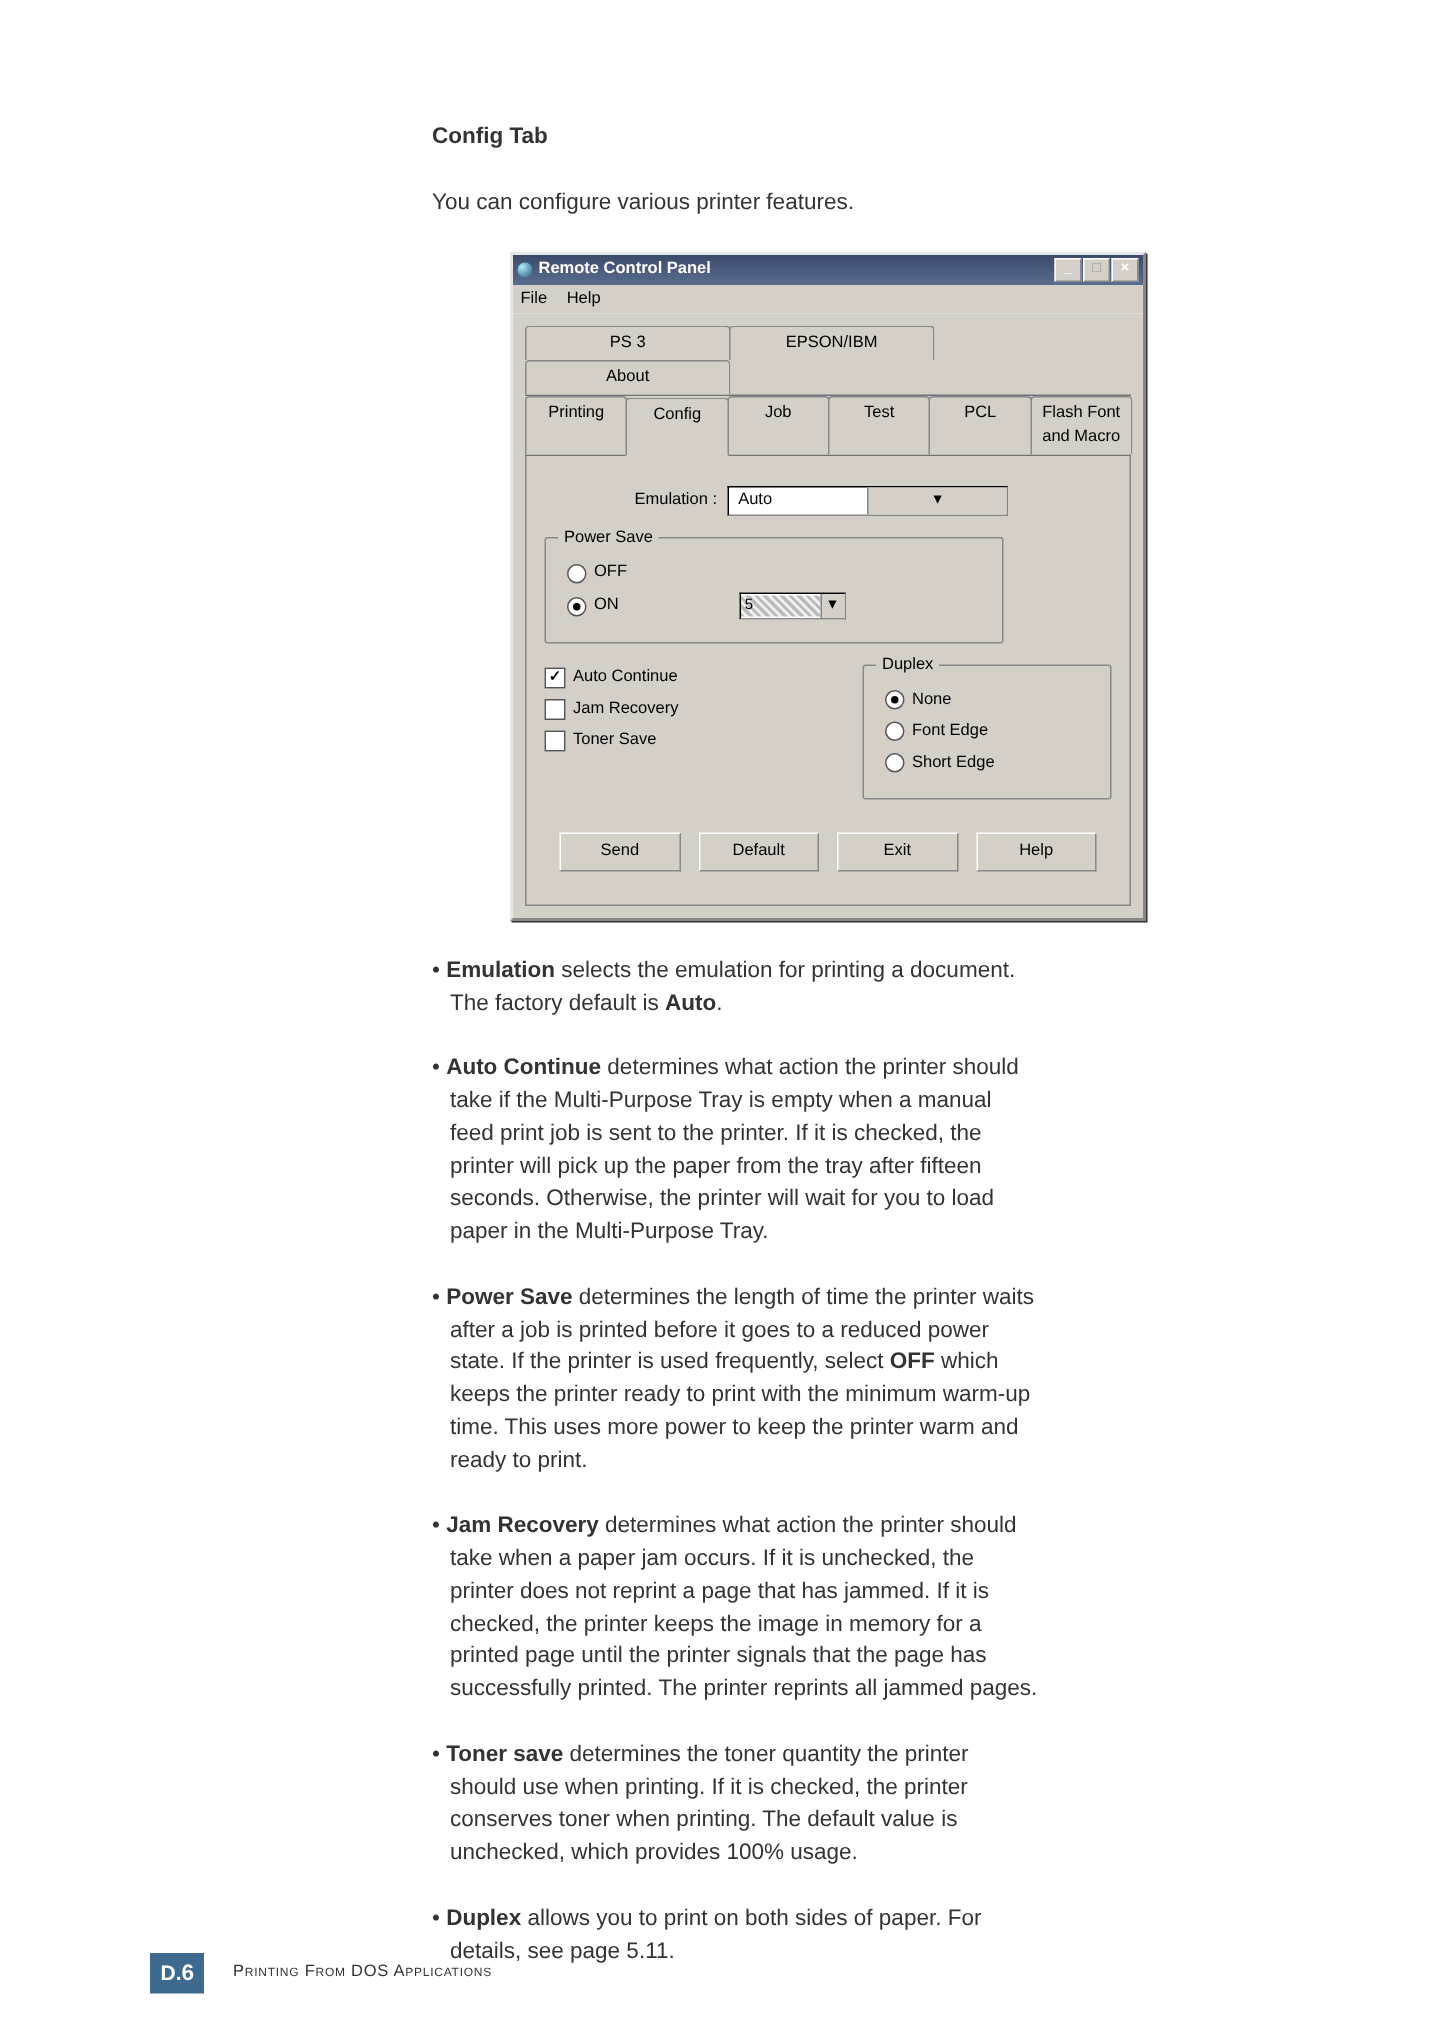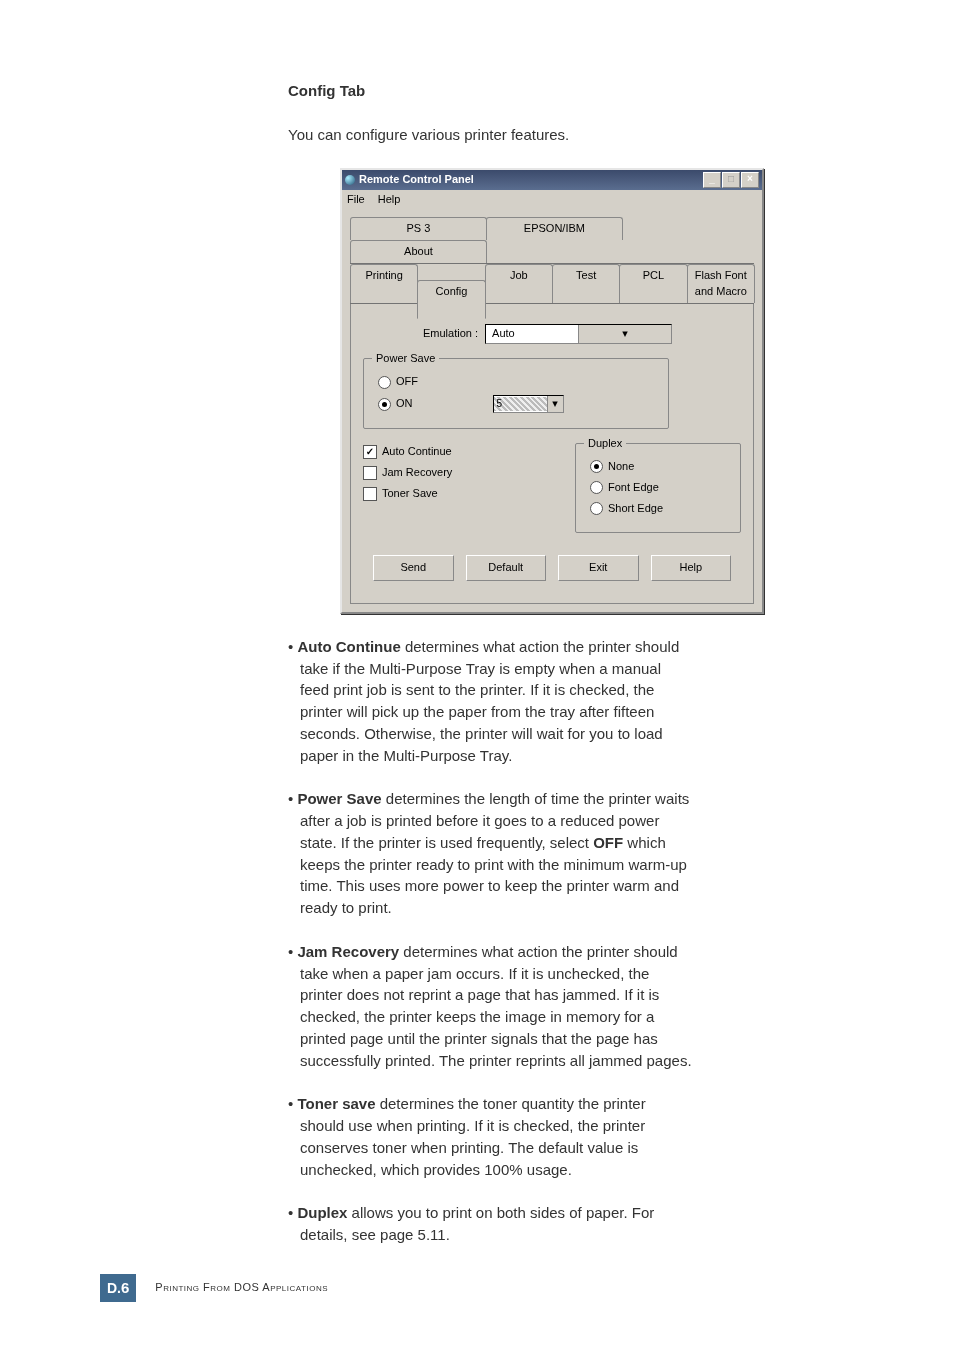--- a/index.html
+++ b/index.html
@@ -19,21 +19,21 @@
 .winbtns{margin-left:auto;display:flex;gap:1px}
 .wb{width:16px;height:14px;background:#d4d0c8;border:1px solid #888;border-top-color:#fff;border-left-color:#fff;display:flex;align-items:center;justify-content:center;font-size:10px;font-family:Arial}
 .menubar{background:#d4d0c8;padding:2px 5px}
 .menubar span{margin-right:10px}
 .body{background:#d4d0c8;padding:8px}
 .tabs{display:flex;flex-wrap:wrap;border-bottom:1px solid #737373}
 .tab{border:1px solid #888;border-bottom:none;background:#d4d0c8;padding:3px 0;text-align:center;font-size:11px;border-top-left-radius:3px;border-top-right-radius:3px;margin-right:-1px}
 .trow1 .tab{width:33.4%}
 .trow2{width:100%;display:flex}
 .trow2 .tab{flex:1}
-.tab.active{background:#d4d0c8;position:relative;top:16px;border-bottom:1px solid #d4d0c8}
+.tab.active{background:#d4d0c8;position:relative;top:1px;border-bottom:1px solid #d4d0c8}
 .panel{border:1px solid #888;border-top:none;padding:16px 12px 20px;background:#d4d0c8}
 .emrow{margin:4px 0 14px 60px}
 .emrow label{margin-right:4px}
 .sel{display:inline-flex;align-items:center;background:#fff;border:1px solid #888;border-top-color:#000;border-left-color:#000}
 .sel span{padding:1px 6px;min-width:80px}
 .sel .arr{background:#d4d0c8;border-left:1px solid #888;width:15px;text-align:center}
 .group{border:1px solid #888;border-radius:2px;padding:10px 10px 10px 14px;position:relative;margin:4px 0}
 .group .legend{position:absolute;top:-8px;left:8px;background:#d4d0c8;padding:0 4px;font-size:11px}
 .radio,.check{display:flex;align-items:center;margin:5px 0;gap:5px}
 .ro{width:11px;height:11px;border-radius:50%;border:1px solid #555;background:#fff;display:flex;align-items:center;justify-content:center}
@@ -144,20 +144,21 @@
           <div class="btn">Send</div>
           <div class="btn">Default</div>
           <div class="btn">Exit</div>
           <div class="btn">Help</div>
         </div>
       </div>
     </div>
   </div>
 
   <div class="bullets">
+    <p>• <span class="b">Emulation</span><span> selects the emulation for printing a document. The factory default is </span><span class="b">Auto</span>.</p>
     <p>• <span class="b">Auto Continue</span><span> determines what action the printer should take if the Multi-Purpose Tray is empty when a manual feed print job is sent to the printer. If it is checked, the printer will pick up the paper from the tray after fifteen seconds. Otherwise, the printer will wait for you to load paper in the Multi-Purpose Tray.</span></p>
     <p>• <span class="b">Power Save</span><span> determines the length of time the printer waits after a job is printed before it goes to a reduced power state. If the printer is used frequently, select </span><span class="b">OFF</span><span> which keeps the printer ready to print with the minimum warm-up time. This uses more power to keep the printer warm and ready to print.</span></p>
     <p>• <span class="b">Jam Recovery</span><span> determines what action the printer should take when a paper jam occurs. If it is unchecked, the printer does not reprint a page that has jammed. If it is checked, the printer keeps the image in memory for a printed page until the printer signals that the page has successfully printed. The printer reprints all jammed pages.</span></p>
     <p>• <span class="b">Toner save</span><span> determines the toner quantity the printer should use when printing. If it is checked, the printer conserves toner when printing. The default value is unchecked, which provides 100% usage.</span></p>
     <p>• <span class="b">Duplex</span><span> allows you to print on both sides of paper. For details, see page 5.11.</span></p>
   </div>
 
   <div class="footer">
     <span class="pgbox"><span>D.</span><span class="n">6</span></span>
     <span class="ftxt">Printing From DOS Applications</span>

